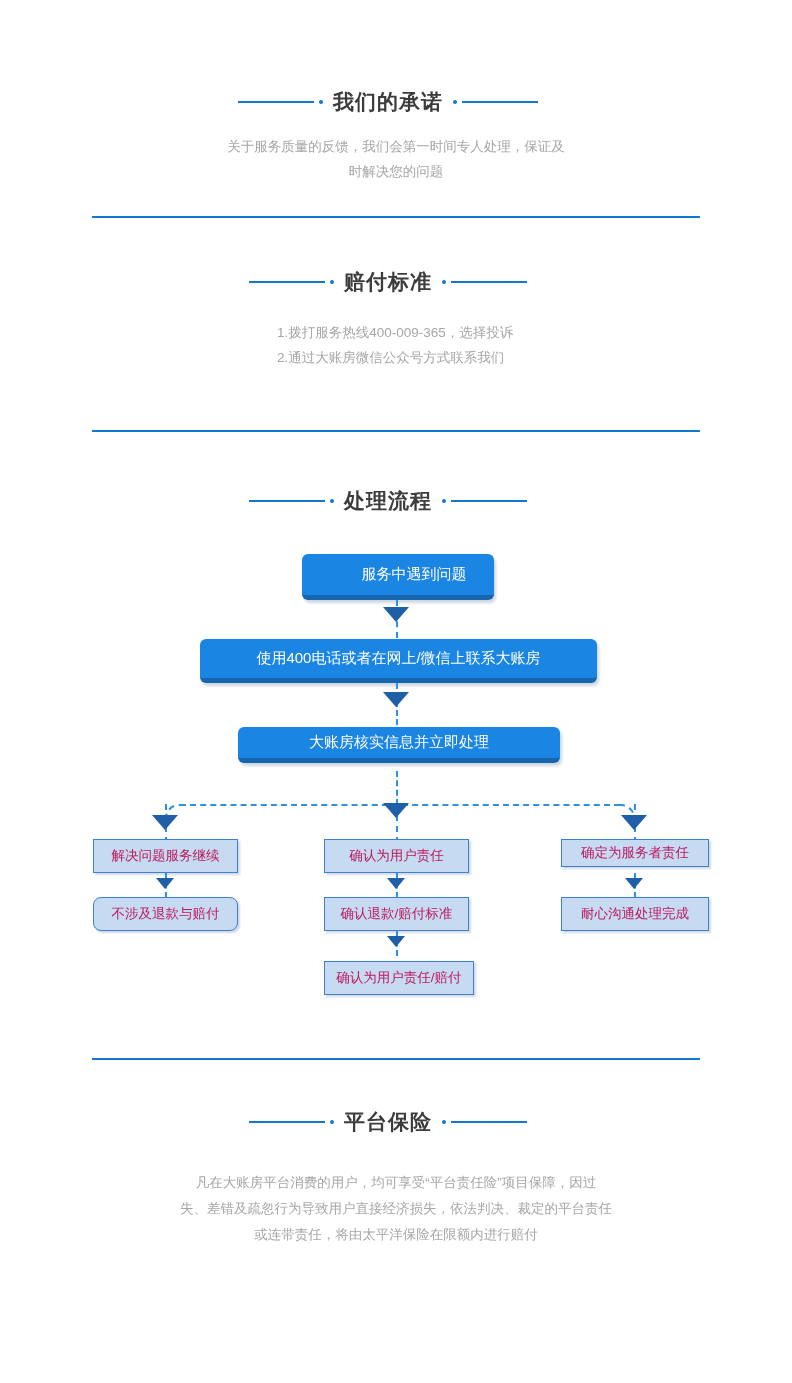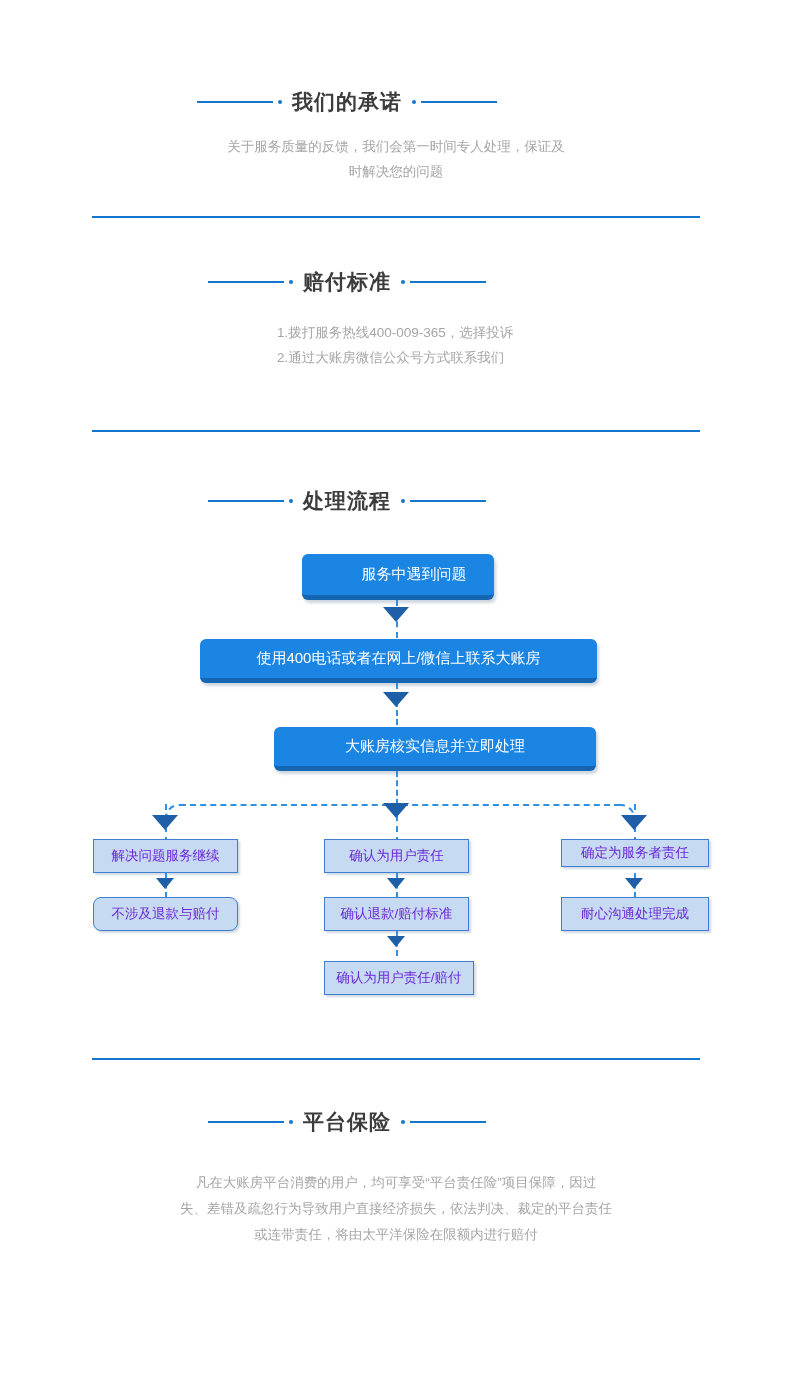--- a/index.html
+++ b/index.html
@@ -22,20 +22,21 @@
 
   
   .section-title {
     position: absolute;
     left: 0;
     width: 694px;
     display: flex;
     align-items: center;
     justify-content: center;
     gap: 10px;
+    padding-left: 41px;
   }
   .section-title .deco {
     display: flex;
     align-items: center;
     gap: 5px;
   }
   .section-title .deco .bar {
     display: block;
     width: 76px;
     height: 2px;
@@ -92,21 +93,21 @@
     box-shadow: 2px 3px 3px rgba(90,120,150,0.30);
     white-space: nowrap;
   }
 
   
   .flowbox-sub {
     position: absolute;
     box-sizing: border-box;
     background: #c6daf2;
     border: 1.5px solid #3f7fd0;
-    color: #6d28d9;
+    color: #be185d;
     font-size: 13.5px;
     display: flex;
     align-items: center;
     justify-content: center;
     box-shadow: 2px 2px 2px rgba(120,145,175,0.35);
     white-space: nowrap;
   }
 
   
   .vline {
@@ -215,21 +216,21 @@
   <div class="vline" style="left:396px; top:600px; height:38px;"></div>
   <div class="arrow" style="left:383px; top:607px;"></div>
 
   <div class="flowbox-main" style="left:200px; top:639px; width:397px; height:44px;">
     <span>使用400电话或者在网上/微信上联系大账房</span>
   </div>
 
   <div class="vline" style="left:396px; top:683px; height:42px;"></div>
   <div class="arrow" style="left:383px; top:692px;"></div>
 
-  <div class="flowbox-main" style="left:238px; top:727px; width:322px; height:44px;margin-left:36px;">
+  <div class="flowbox-main" style="left:238px; top:727px; width:322px; height:36px;">
     <span>大账房核实信息并立即处理</span>
   </div>
 
   <div class="vline" style="left:396px; top:771px; height:34px;"></div>
 
   <div class="elbow-left" style="left:165px; top:804px;"></div>
 
   <div class="elbow-right" style="left:619px; top:804px;"></div>
 
   <div class="hline" style="left:180px; top:804px; width:440px;"></div>

